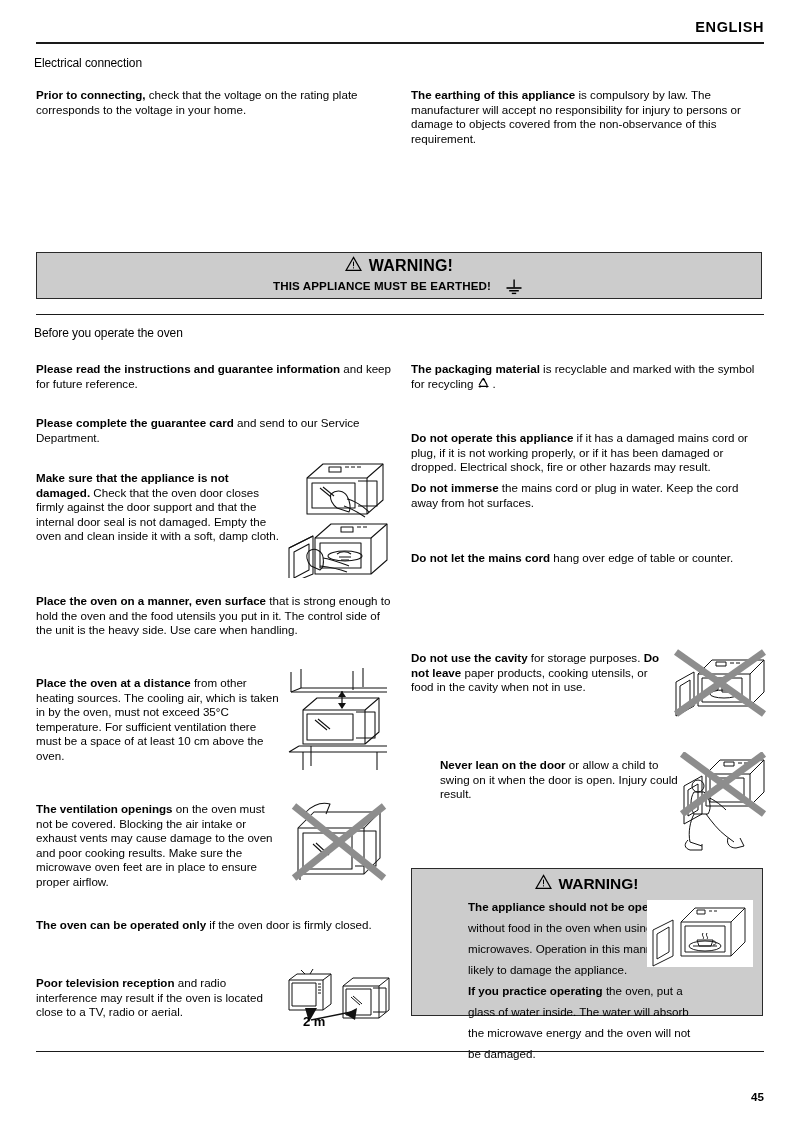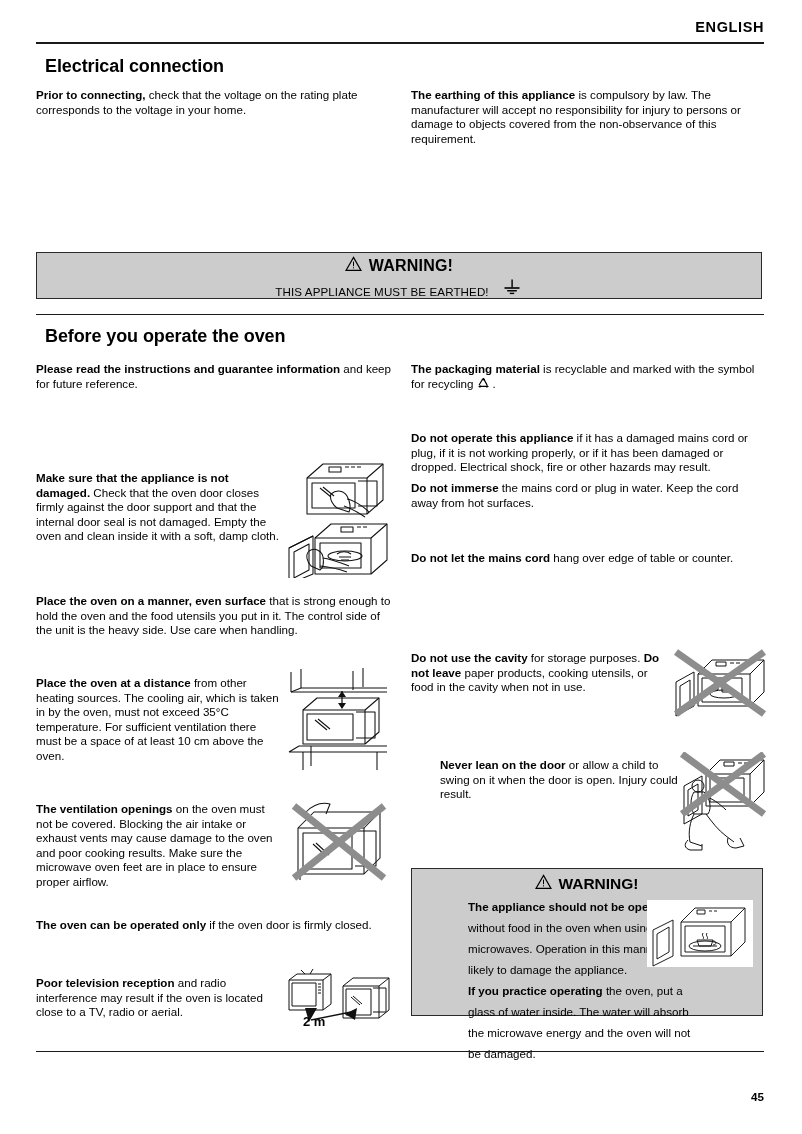--- a/index.html
+++ b/index.html
@@ -47,23 +47,23 @@
     position: absolute;
     left: 36px;
     width: 728px;
     height: 0;
     border-top: 1.6px solid #1a1a1a;
   }
 
   
   .section-title {
     position: absolute;
-    left: 45px;
-    font-size: 18px;
-    font-weight: bold;
+    left: 34px;
+    font-size: 12px;
+    font-weight: normal;
     letter-spacing: -0.1px;
   }
 
   
   .col {
     position: absolute;
     font-size: 11.6px;
     line-height: 14.6px;
   }
   .col-left  { left: 36px;  width: 356px; }
@@ -90,24 +90,24 @@
     font-weight: bold;
     letter-spacing: 0.2px;
     display: flex;
     align-items: center;
     justify-content: center;
     gap: 7px;
   }
   .warn-banner .warn-sub {
     margin-top: 3px;
     font-size: 11.6px;
-    font-weight: normal;
+    font-weight: bold;
     letter-spacing: 0.1px;
     display: flex;
-    align-items: flex-end;
+    align-items: flex-start;
     justify-content: center;
     gap: 12px;
   }
 
   
   .warn-box {
     position: absolute;
     left: 411px;
     top: 868px;
     width: 352px;
@@ -212,20 +212,25 @@
   <div class="rule-thin" style="top:314px;"></div>
 
   <div class="section-title" style="top:326px;">Before you operate the oven</div>
 
   <div class="col col-left" style="top:362px;">
     <p class="para">
       <b>Please read the instructions and guarantee information</b><span> and keep for future reference.</span>
     </p>
   </div>
 
+  <div class="col col-left" style="top:416px;">
+    <p class="para">
+      <b>Please complete the guarantee card</b><span> and send to our Service Department.</span>
+    </p>
+  </div>
 
   <div class="col" style="left:36px; top:471px; width:245px;">
     <p class="para">
       <b>Make sure that the appliance is not damaged.</b><span> Check that the oven door closes firmly against the door support and that the internal door seal is not damaged. Empty the oven and clean inside it with a soft, damp cloth.</span>
     </p>
   </div>
 
   <div class="illus" style="left:287px; top:456px;">
     <svg width="104" height="122" viewBox="0 0 104 122">
       <g fill="none" stroke="#111" stroke-width="1.05" stroke-linejoin="round">

